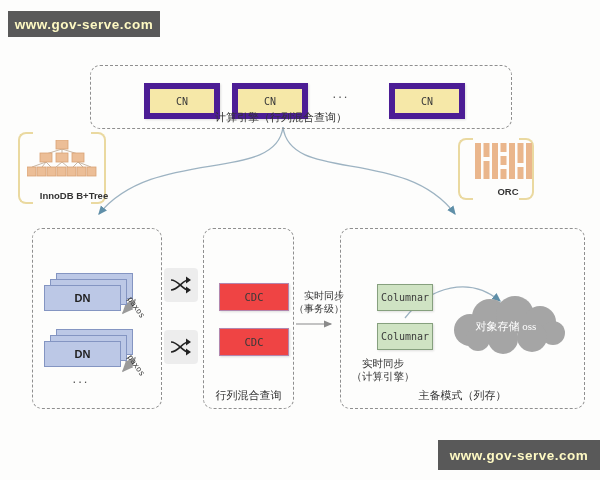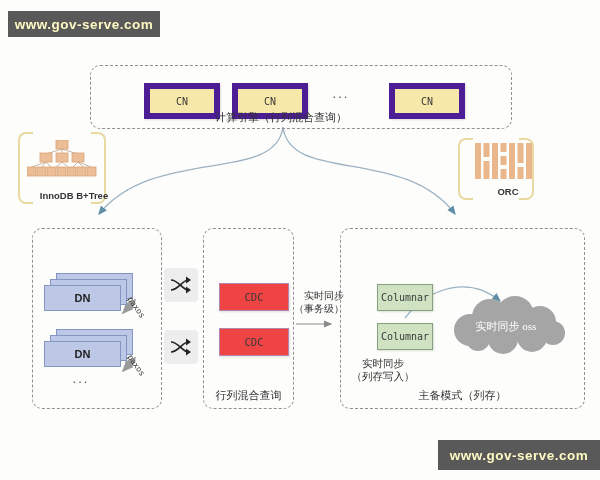--- a/index.html
+++ b/index.html
@@ -190,18 +190,18 @@
     <div>（事务级）</div>
   </div>
 
   <div class="dashed-box" style="left:340px;top:228px;width:243px;height:179px;">
     <div class="node columnar" style="left:10px;top:55px;">Columnar</div>
     <div class="node columnar" style="left:10px;top:94px;">Columnar</div>
     <div class="box-label">主备模式（列存）</div>
   </div>
   <div class="write-label">
     <div>实时同步</div>
-    <div>（列存写入）</div>
-  </div>
-
-  <div class="cloud-label">实时同步 oss</div>
+    <div>（计算引擎）</div>
+  </div>
+
+  <div class="cloud-label">对象存储 oss</div>
 
 </div>
 
 </body></html>

